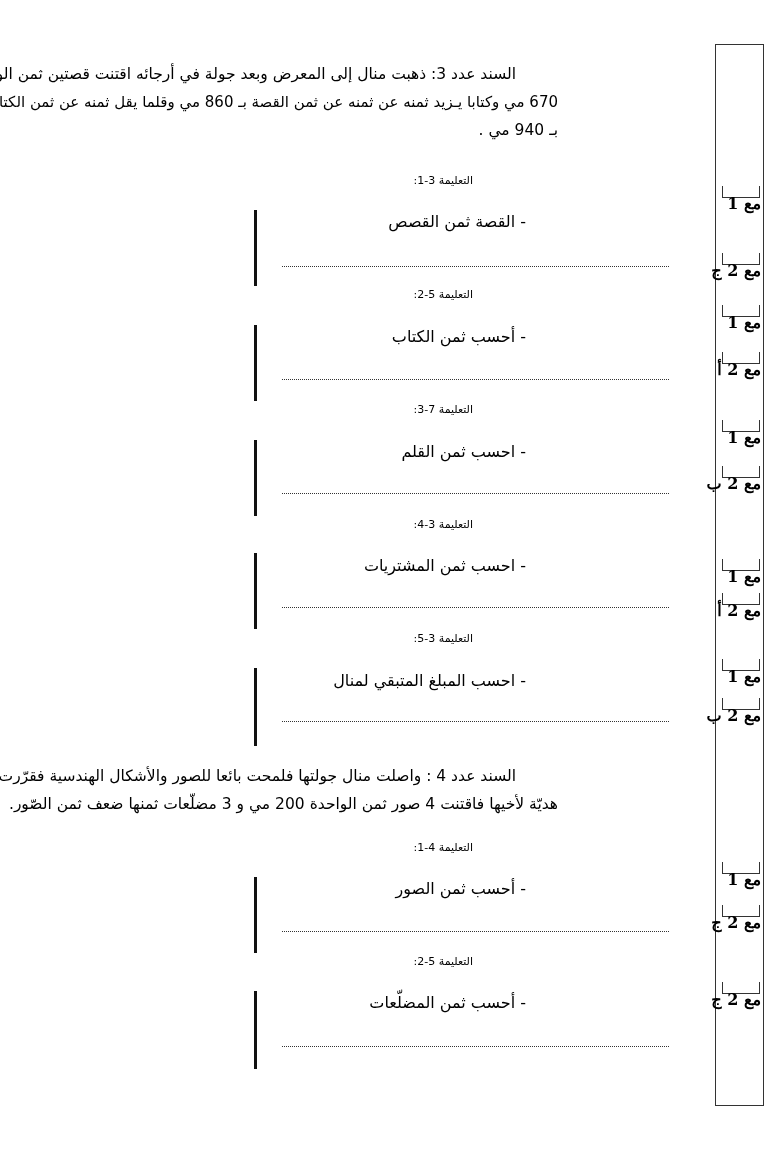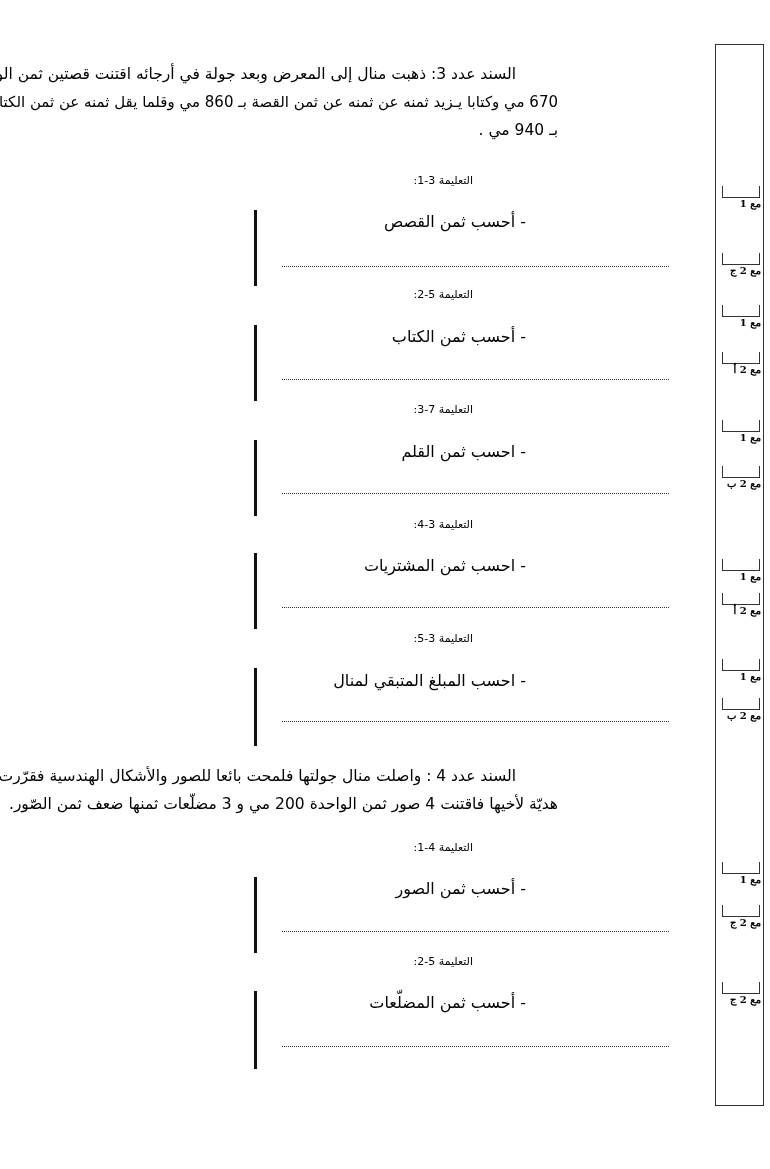--- a/index.html
+++ b/index.html
@@ -40,21 +40,21 @@
       width: 38px;
       margin-left: 3px;
       border-left: 1.3px solid #333;
       border-right: 1.3px solid #333;
       border-bottom: 1.3px solid #333;
       box-sizing: border-box;
     }
     .criterion .lbl {
       font-family: "DejaVu Serif", serif;
       font-weight: bold;
-      font-size: 10px;
+      font-size: 16px;
       direction: rtl;
       text-align: right;
       line-height: 12px;
       padding-right: 2px;
       white-space: nowrap;
     }
 
     
     .para {
       position: absolute;
@@ -97,21 +97,21 @@
 
 <div class="page">
 
   <div class="para" style="right:68px; top:60px;">
     <span class="line" style="padding-right:42px;">السند عدد 3: ذهبت منال إلى المعرض وبعد جولة في أرجائه اقتنت قصتين ثمن الواحدة</span>
     <span class="line" style="font-size:15px;">670 مي وكتابا يـزيد ثمنه عن ثمنه عن ثمن القصة بـ 860 مي وقلما يقل ثمنه عن ثمن الكتاب</span>
     <span class="line">بـ 940 مي .</span>
   </div>
 
   <div class="instr-title" style="right:153px; top:174px;">التعليمة 3-1:</div>
-  <div class="instr-task" style="right:100px; top:212px;">- أحسب ثمن القصص</div>
+  <div class="instr-task" style="right:100px; top:212px;">- القصة ثمن القصص</div>
   <div class="vbar" style="top:210px; height:76px;"></div>
   <div class="dots" style="top:264px;"></div>
 
   <div class="instr-title" style="right:153px; top:288px;">التعليمة 5-2:</div>
   <div class="instr-task" style="right:100px; top:327px;text-align:right;">- أحسب ثمن الكتاب</div>
   <div class="vbar" style="top:325px; height:76px;"></div>
   <div class="dots" style="top:377px;"></div>
 
   <div class="instr-title" style="right:153px; top:403px;">التعليمة 7-3:</div>
   <div class="instr-task" style="right:100px; top:442px;">- احسب ثمن القلم</div>

